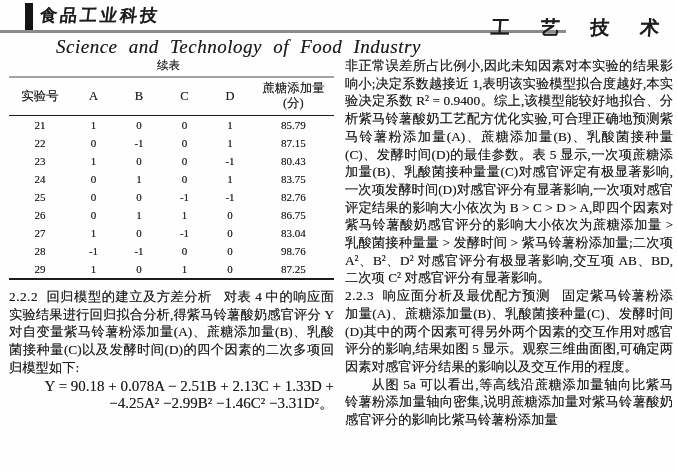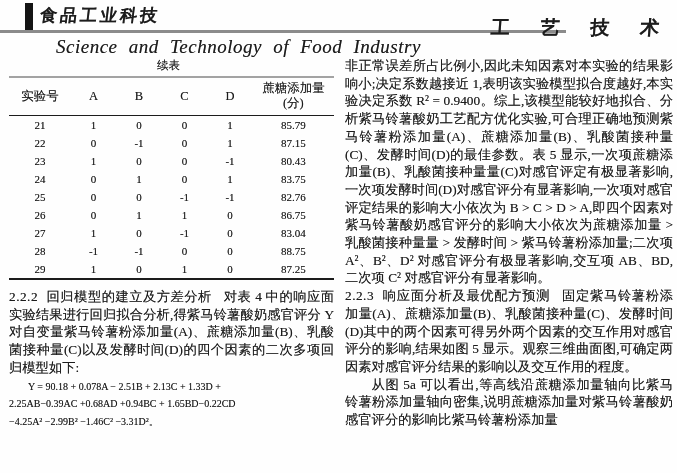--- a/index.html
+++ b/index.html
@@ -64,21 +64,21 @@
   }
   
   .para {
     font-size: 13.3px; line-height: 17.7px;
     text-align: justify;
   }
   .para.indent { text-indent: 2em; }
   .sec-num   { margin-right: 8px; letter-spacing: 0.5px; margin-top: 48px; }
   .sec-title { margin-right: 12px; }
   .mt { margin-top: 8px; }
-  .equation { font-size: 10px; line-height: 17.7px; margin-top: 1px; }
+  .equation { font-size: 15px; line-height: 17.7px; margin-top: 1px; text-align: right; }
   .eq-first { text-indent: 1.9em; }
 </style>
 </head>
 <body>
 
 <div class="page">
 
   <div class="logo">
     <span class="logo-bar"></span>
     <span class="logo-text">食品工业科技</span>
@@ -168,38 +168,37 @@
           <td>-1</td>
           <td>0</td>
           <td>83.04</td>
         </tr>
         <tr>
           <td>28</td>
           <td>-1</td>
           <td>-1</td>
           <td>0</td>
           <td>0</td>
-          <td>88.75</td>
+          <td>98.76</td>
         </tr>
         <tr>
           <td>29</td>
           <td>1</td>
           <td>0</td>
           <td>1</td>
           <td>0</td>
           <td>87.25</td>
         </tr>
       </tbody>
     </table>
 
     <p class="para mt"><span class="sec-num">2.2.2</span><span class="sec-title">回归模型的建立及方差分析</span><span>对表 4 中的响应面实验结果进行回归拟合分析,得紫马铃薯酸奶感官评分 Y 对自变量紫马铃薯粉添加量(A)、蔗糖添加量(B)、乳酸菌接种量(C)以及发酵时间(D)的四个因素的二次多项回归模型如下:</span></p>
 
     <div class="equation">
       <div class="eq-first">Y = 90.18 + 0.078A − 2.51B + 2.13C + 1.33D +</div>
-      <div>2.25AB−0.39AC +0.68AD +0.94BC + 1.65BD−0.22CD</div>
       <div>−4.25A² −2.99B² −1.46C² −3.31D²。</div>
     </div>
 
   </div>
 
   <div class="col-right">
     <p class="para">非正常误差所占比例小,因此未知因素对本实验的结果影响小;决定系数越接近 1,表明该实验模型拟合度越好,本实验决定系数 R² = 0.9400。综上,该模型能较好地拟合、分析紫马铃薯酸奶工艺配方优化实验,可合理正确地预测紫马铃薯粉添加量(A)、蔗糖添加量(B)、乳酸菌接种量(C)、发酵时间(D)的最佳参数。表 5 显示,一次项蔗糖添加量(B)、乳酸菌接种量量(C)对感官评定有极显著影响,一次项发酵时间(D)对感官评分有显著影响,一次项对感官评定结果的影响大小依次为 B &gt; C &gt; D &gt; A,即四个因素对紫马铃薯酸奶感官评分的影响大小依次为蔗糖添加量 &gt; 乳酸菌接种量量 &gt; 发酵时间 &gt; 紫马铃薯粉添加量;二次项 A²、B²、D² 对感官评分有极显著影响,交互项 AB、BD,二次项 C² 对感官评分有显著影响。</p>
 
     <p class="para"><span class="sec-num">2.2.3</span><span class="sec-title">响应面分析及最优配方预测</span><span>固定紫马铃薯粉添加量(A)、蔗糖添加量(B)、乳酸菌接种量(C)、发酵时间(D)其中的两个因素可得另外两个因素的交互作用对感官评分的影响,结果如图 5 显示。观察三维曲面图,可确定两因素对感官评分结果的影响以及交互作用的程度。</span></p>
 

